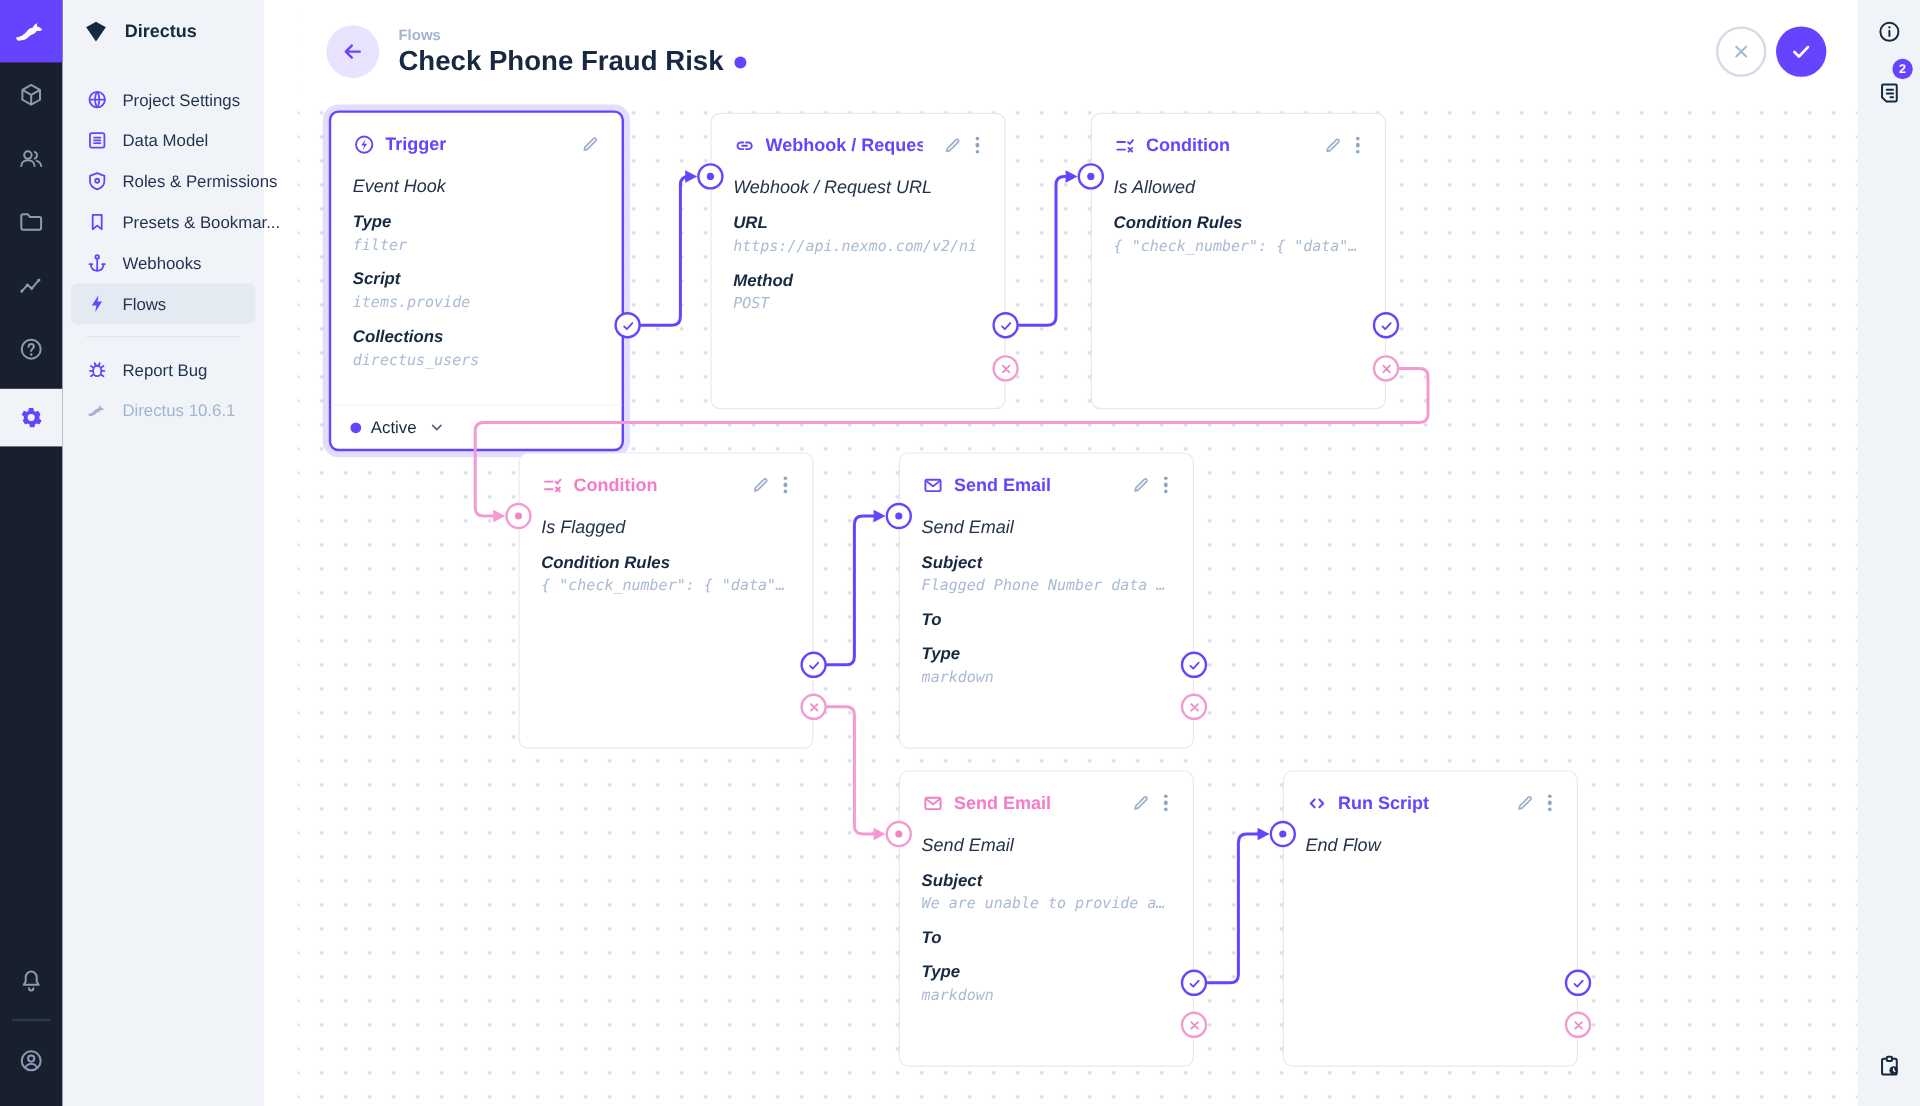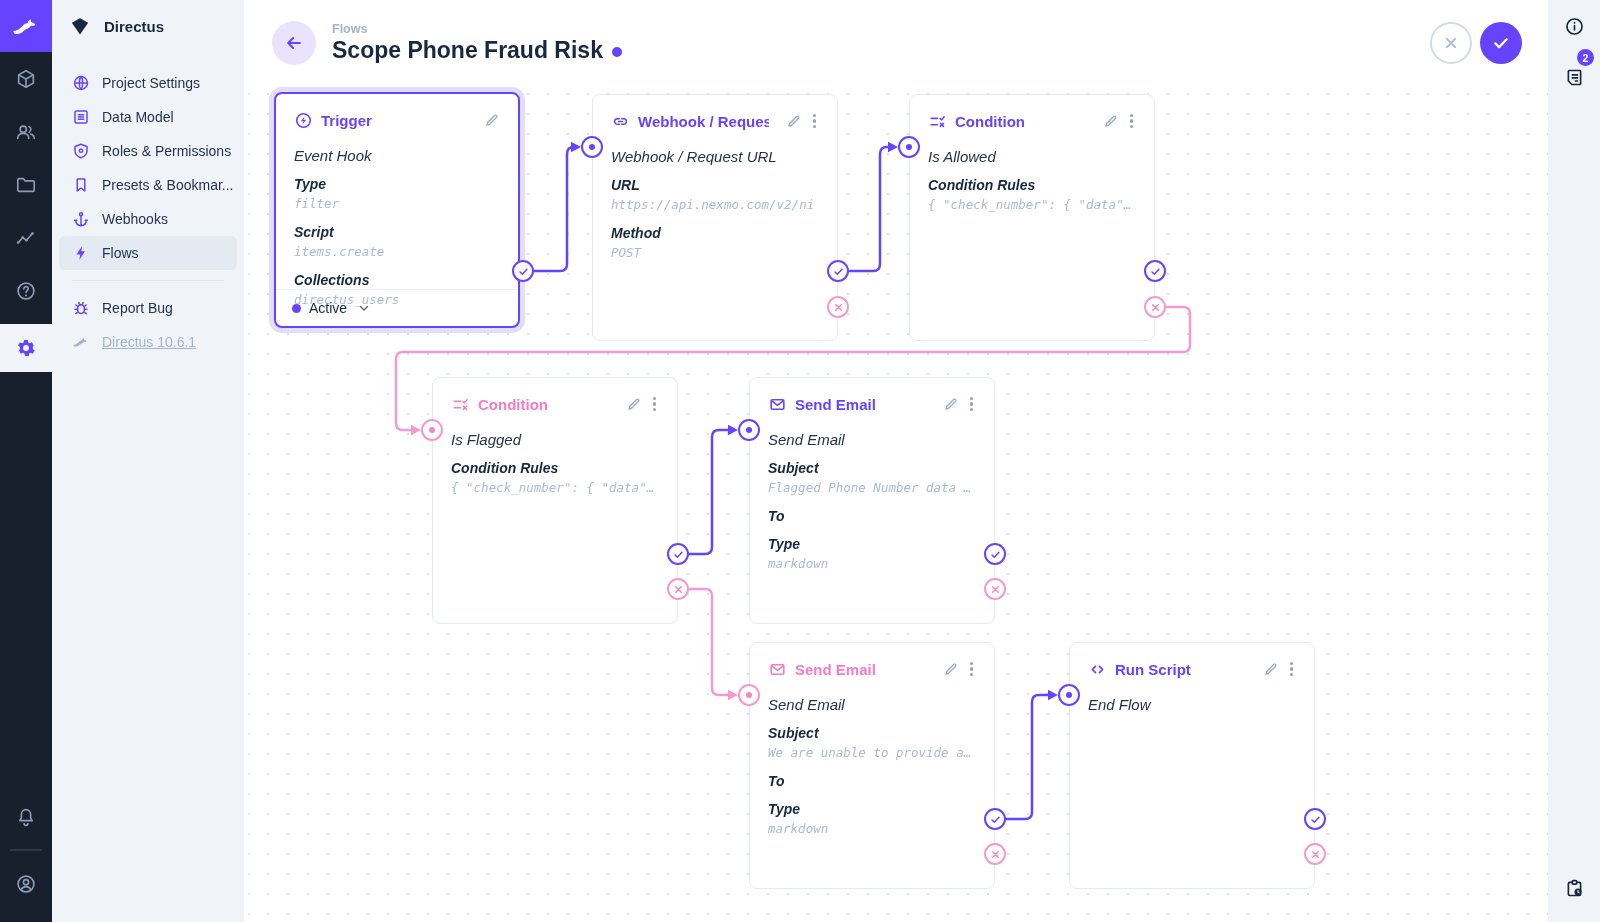--- a/index.html
+++ b/index.html
@@ -13,35 +13,35 @@
   .logo-tile { width:52px; height:52px; background:#6644ff; display:flex;
     align-items:center; justify-content:center; cursor:pointer; }
   .mod-btn { width:52px; height:53px; display:flex; align-items:center;
     justify-content:center; color:#8b9cb5; cursor:pointer; }
   .mod-btn.active { background:#f0f4f9; color:#6644ff; margin-top:7px; height:48px; }
   .mod-spacer { flex:1; }
   .mod-divider { height:2px; background:#2d3a4e; margin:6px 10px; }
   .mod-btn svg { width:22px; height:22px; }
 
   
-  .sidebar { position:absolute; left:52px; top:0; width:192px; height:100%;
+  .sidebar { position:absolute; left:52px; top:0; width:168px; height:100%;
     background:#f0f4f9; z-index:25; }
   .project-header { height:52px; display:flex; align-items:center; gap:12px;
     padding:0 0 0 16px; }
   .project-header svg { width:24px; height:24px; }
   .project-name { font-size:15px; font-weight:700; color:#172940; }
   .nav { padding-top:14px; }
   .nav-item { height:34px; margin:0 7px; padding:0 13px; display:flex;
     align-items:center; gap:12px; border-radius:6px; font-size:14px;
     font-weight:500; color:#243ципD; color:#243450; cursor:pointer; white-space:nowrap; }
   .nav-item.active { background:#e4eaf1; }
   .nav-item .ic { width:18px; height:18px; color:#6644ff; flex:0 0 18px; }
   .nav-item .ic svg { width:18px; height:18px; }
   .nav-divider { height:1px; background:#dfe6ee; margin:10px 20px; }
-  .nav-item.version { color:#a2b5cd; cursor:default;text-decoration:underline; }
+  .nav-item.version { color:#a2b5cd; cursor:default; }
   .nav-item.version .ic { color:#a2b5cd; }
 
   
   .canvas { position:absolute; left:248px; top:0; width:1300px; height:100%;
     background:#fff;
     background-image:radial-gradient(circle, #d8e0ea 1.3px, transparent 1.5px);
     background-size:20px 20px; background-position:10px 4px; }
   .canvas-header { position:absolute; left:248px; top:0; width:1300px; height:86px;
     background:#fff; z-index:12; display:flex; align-items:center; }
   .back-btn { width:44px; height:44px; border-radius:50%; background:#e9e3ff;
@@ -143,39 +143,39 @@
 
   <div class="canvas-header">
     <div class="back-btn">
       <svg viewBox="0 0 24 24" fill="none" stroke="currentColor" stroke-width="2.4" stroke-linecap="round" stroke-linejoin="round">
         <path d="M19 12H5M11 6l-6 6 6 6"></path>
         </svg>
     </div>
     <div class="title-block">
       <div class="breadcrumb">Flows</div>
       <div class="page-title">
-        <span>Scope Phone Fraud Risk</span>
+        <span>Check Phone Fraud Risk</span>
         <span class="unsaved-dot"></span>
       </div>
     </div>
     <div class="header-actions">
       <div class="act-btn ghost">
         <svg viewBox="0 0 24 24" fill="none" stroke="currentColor" stroke-width="2.4" stroke-linecap="round">
             <path d="M6.5 6.5l11 11M17.5 6.5l-11 11"></path>
           </svg>
       </div>
       <div class="act-btn primary">
         <svg viewBox="0 0 24 24" fill="none" stroke="currentColor" stroke-width="3" stroke-linecap="round" stroke-linejoin="round">
           <path d="M4.5 12.5l5 5 10-10.5"></path>
           </svg>
       </div>
     </div>
   </div>
 
-  <div class="node selected" style="left:274px;top:92px;height:236px">
+  <div class="node selected" style="left:274px;top:92px;height:284px">
     <div class="node-header">
       <span class="n-icon">
         <svg viewBox="0 0 24 24" fill="none" stroke="currentColor" stroke-width="2">
           <circle cx="12" cy="12" r="8.6"></circle>
           <polygon points="13.4,6.6 8.8,13 12,13 10.6,17.4 15.2,11 12,11" fill="currentColor" stroke="none"></polygon>
           </svg>
       </span>
       <span class="n-title">Trigger</span>
       <span class="spacer"></span>
       <span class="h-btn">
@@ -184,21 +184,21 @@
           </svg>
       </span>
     </div>
     <div class="n-sub">Event Hook</div>
     <div class="field">
         <div class="f-label">Type</div>
       <div class="f-value">filter</div>
       </div>
     <div class="field">
         <div class="f-label">Script</div>
-      <div class="f-value">items.create</div>
+      <div class="f-value">items.provide</div>
       </div>
     <div class="field">
         <div class="f-label">Collections</div>
       <div class="f-value">directus_users</div>
       </div>
     <div class="node-footer">
       <span class="status-dot"></span>
       <span>Active</span>
       <svg viewBox="0 0 24 24" fill="none" stroke="currentColor" stroke-width="2.4" stroke-linecap="round" stroke-linejoin="round">
           <path d="M6 9.5l6 6 6-6"></path>

